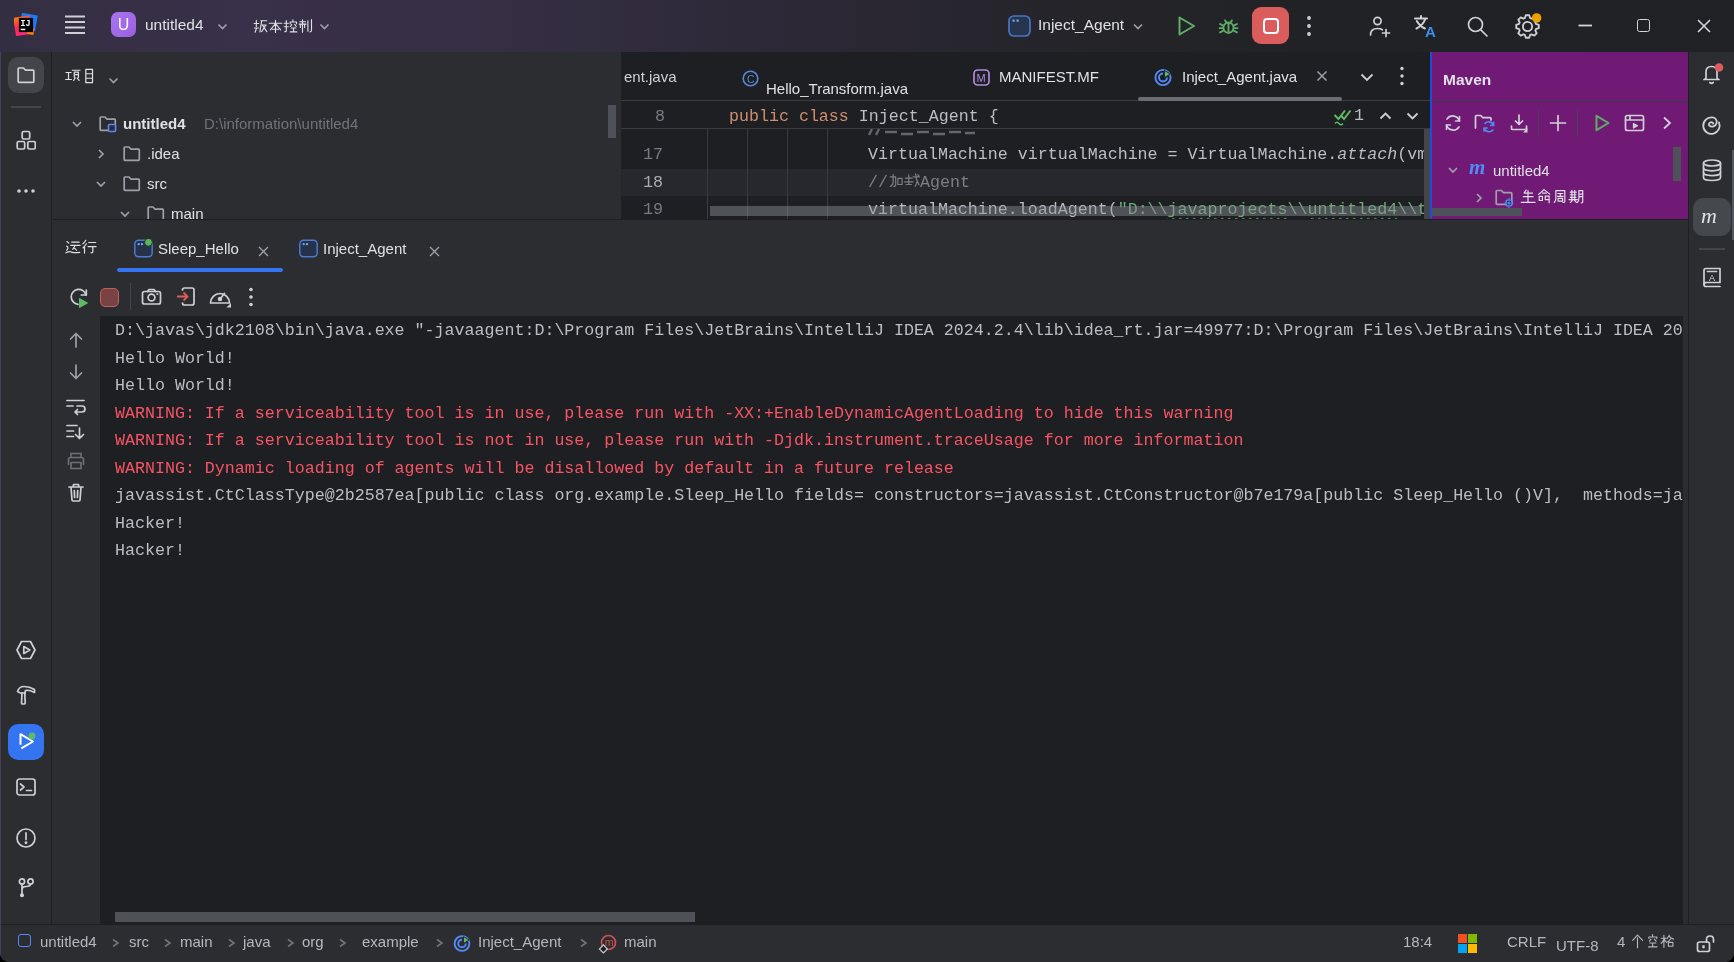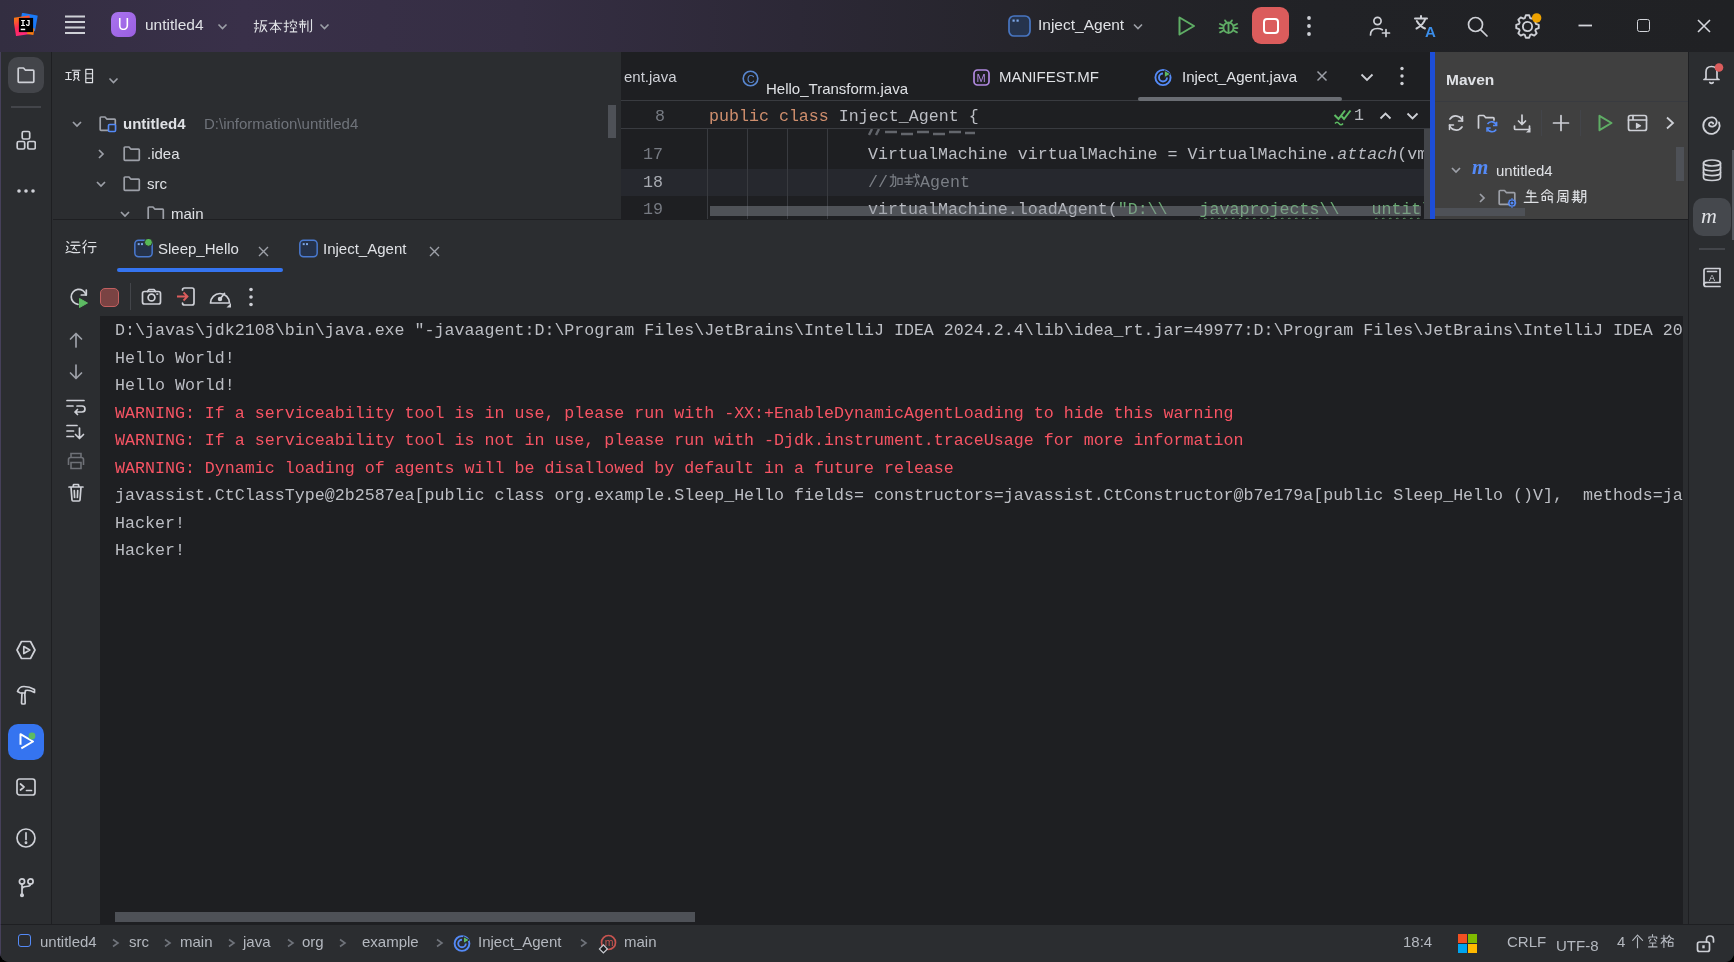--- a/index.html
+++ b/index.html
@@ -21,32 +21,32 @@
   
   #leftbar { left:0; top:52px; width:52px; height:872px; background:#2b2d30; border-right:1px solid #1e1f22; }
 
   
   #project { left:53px; top:52px; width:568px; height:167px; background:#2b2d30; }
 
   
   #editor { left:621px; top:52px; width:809px; height:167px; background:#1e1f22; }
 
   
-  #maven { left:1430px; top:52px; width:258px; height:167px; background:#404040; border-left:5px solid #1d4ed8; }
+  #maven { left:1430px; top:52px; width:258px; height:167px; background:#701a75; border-left:2px solid #1d4ed8; }
 
   
   #rightbar { left:1688px; top:52px; width:46px; height:872px; background:#2b2d30; border-left:1px solid #1e1f22; }
 
   
   #runpanel { left:53px; top:219px; width:1635px; height:705px; background:#2b2d30; border-top:1px solid #1e1f22; }
   #console { position:absolute; left:47px; top:96px; width:1583px; height:609px; background:#1e1f22; overflow:hidden;
              padding:1px 0 0 15px; }
   .cl { font-family:"Liberation Mono", monospace; font-size:16.65px; line-height:27.5px; height:27.5px; color:#bcbec4; white-space:pre; overflow:hidden; }
   .cl.red { color:#f75464; }
-  .wv { text-decoration:underline; text-decoration-style:wavy; text-decoration-color:rgba(106,171,115,0.8); text-decoration-thickness:1px; text-underline-offset:3px;margin-left:32px; }
+  .wv { text-decoration:underline; text-decoration-style:wavy; text-decoration-color:rgba(106,171,115,0.8); text-decoration-thickness:1px; text-underline-offset:3px; }
 
   
   #statusbar { left:0; top:924px; width:1734px; height:38px; background:#2b2d30; border-top:1px solid #1e1f22; }
 </style>
 </head>
 <body>
 <div id="app">
   <div id="titlebar" class="abs">
 
     <svg class="abs ic" style="left:14px;top:13px" width="24" height="24" viewBox="0 0 24 24">
@@ -292,21 +292,21 @@
           <circle cx="6" cy="4.5" r="1.7"></circle>
           <circle cx="6" cy="12" r="1.7"></circle>
           <circle cx="6" cy="19.5" r="1.7"></circle>
         </g>
       </svg>
 
     <div class="abs" style="left:517px;top:45px;width:204px;height:4px;border-radius:2px;background:#6a6d73;"></div>
 
     <div class="abs mono" style="left:0;top:50px;width:809px;height:27px;border-bottom:1px solid #393b40;background:#1e1f22;">
       <span class="abs" style="left:34px;top:5px;color:#767a82;">8</span>
-      <span class="abs" style="left:88px;top:5px;"><span style="color:#cf8e6d;">public class</span> <span style="color:#bcbec4;">Inject_Agent {</span></span>
+      <span class="abs" style="left:88px;top:5px;"><span style="color:#cf8e6d;margin-left:20px;">public class</span> <span style="color:#bcbec4;">Inject_Agent {</span></span>
       <span class="abs" style="left:733px;top:4px;color:#bcbec4;">1</span>
       <svg class="abs ic" style="left:712px;top:6px" width="20" height="18" viewBox="0 0 20 18">
           <g stroke="#5dbb63" stroke-width="2" fill="none">
             <path d="M1.5 7 L5.5 11 L12 2.5 M7.5 7 L11 11 L17.5 2.5"></path>
             <path d="M2 15.5 q2 -2.5 4 0 q2 2.5 4 0" stroke-width="1.5"></path>
           </g>
         </svg>
       <svg class="abs ic" style="left:757px;top:8px" width="15" height="12" viewBox="0 0 15 12">
           <path d="M2.5 8.5l5-5 5 5" stroke="#ced0d6" stroke-width="1.8" fill="none"></path>
         </svg>

